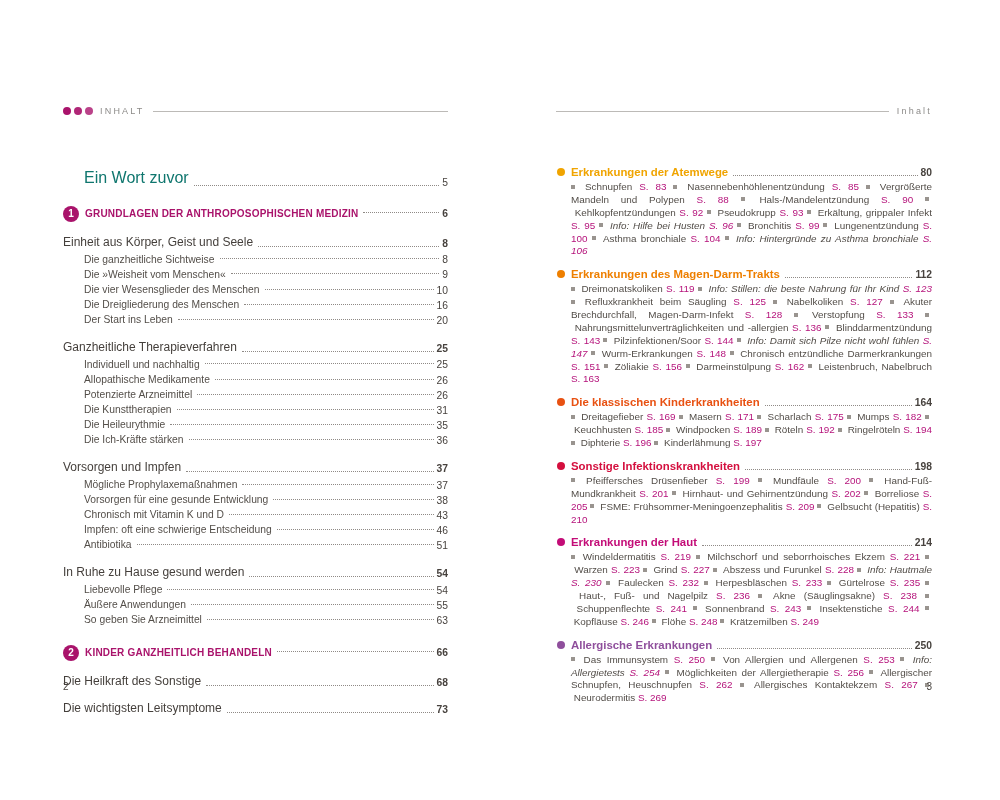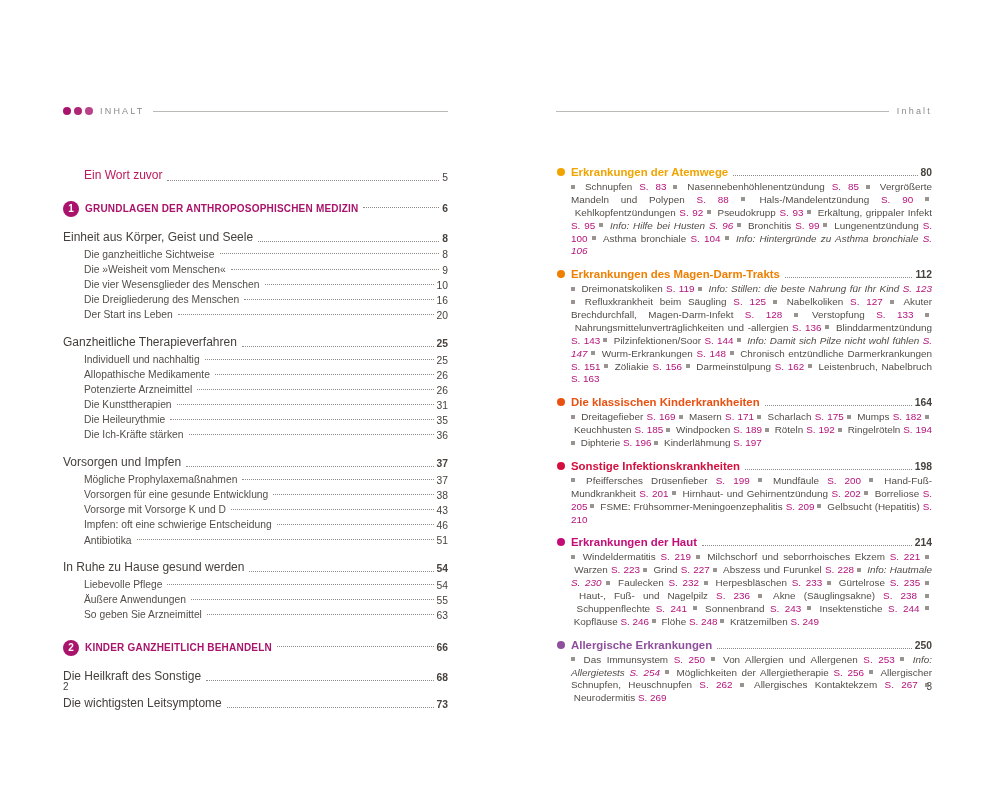--- a/index.html
+++ b/index.html
@@ -32,21 +32,21 @@
 
   
   .row { display: flex; align-items: flex-end; }
   .leader { flex: 1; border-bottom: 1.5px dotted #8f8a86; margin: 0 3px 2px 5px; min-width: 10px; }
   .pg { font-size: 10.3px; color: #47423e; white-space: nowrap; }
 
   
   .lbl { font-size: 10.3px; color: #534e49; white-space: nowrap; line-height: 1.22; }
   .row.item { padding-left: 21px; margin-bottom: 2.6px; align-items: center; }
   .row.preface { padding-left: 21px; margin-bottom: 8px; }
-  .row.preface .lbl { font-size: 12px; color: #be185d; }
+  .row.preface .lbl { font-size: 16px; color: #0f766e; }
   .row.chapter { align-items: center; margin: 18px 0 9px 0; }
   .badge {
     width: 16px; height: 16px; border-radius: 50%;
     background: var(--brand, #a9136b); color: #fff;
     font-size: 10px; font-weight: bold;
     display: inline-flex; align-items: center; justify-content: center;
     margin-right: 6px; flex: none;
   }
   .ch-title { color: var(--brand, #a9136b); font-weight: bold; font-size: 10px; letter-spacing: .2px; white-space: nowrap; }
   .row.chapter .pg { font-weight: bold; }
@@ -176,21 +176,21 @@
         <span class="lbl">Mögliche Prophylaxemaßnahmen</span>
         <span class="leader"></span>
         <span class="pg">37</span>
       </div>
       <div class="row item">
         <span class="lbl">Vorsorgen für eine gesunde Entwicklung</span>
         <span class="leader"></span>
         <span class="pg">38</span>
       </div>
       <div class="row item">
-        <span class="lbl">Vorsorge mit Vorsorge K und D</span>
+        <span class="lbl">Chronisch mit Vitamin K und D</span>
         <span class="leader"></span>
         <span class="pg">43</span>
       </div>
       <div class="row item">
         <span class="lbl">Impfen: oft eine schwierige Entscheidung</span>
         <span class="leader"></span>
         <span class="pg">46</span>
       </div>
       <div class="row item">
         <span class="lbl">Antibiotika</span>

